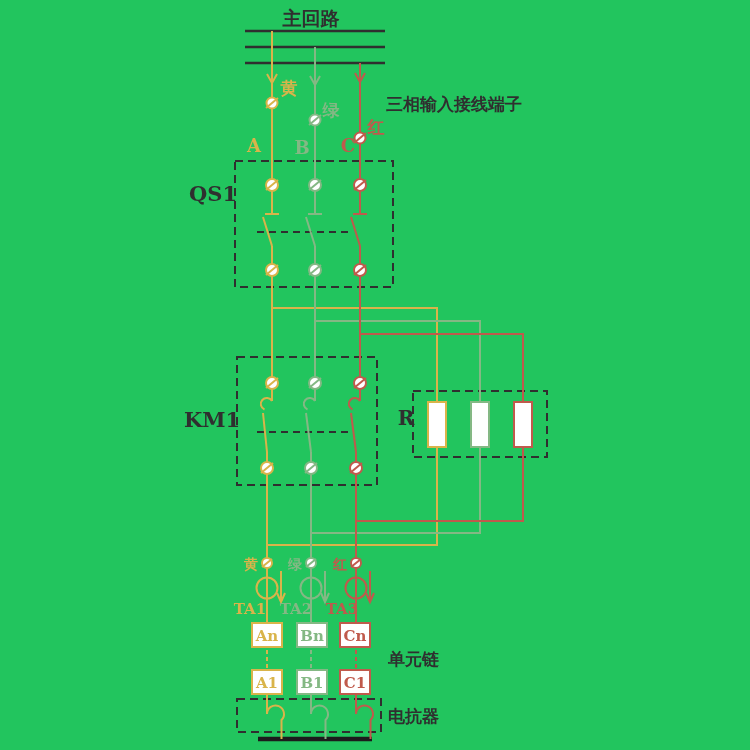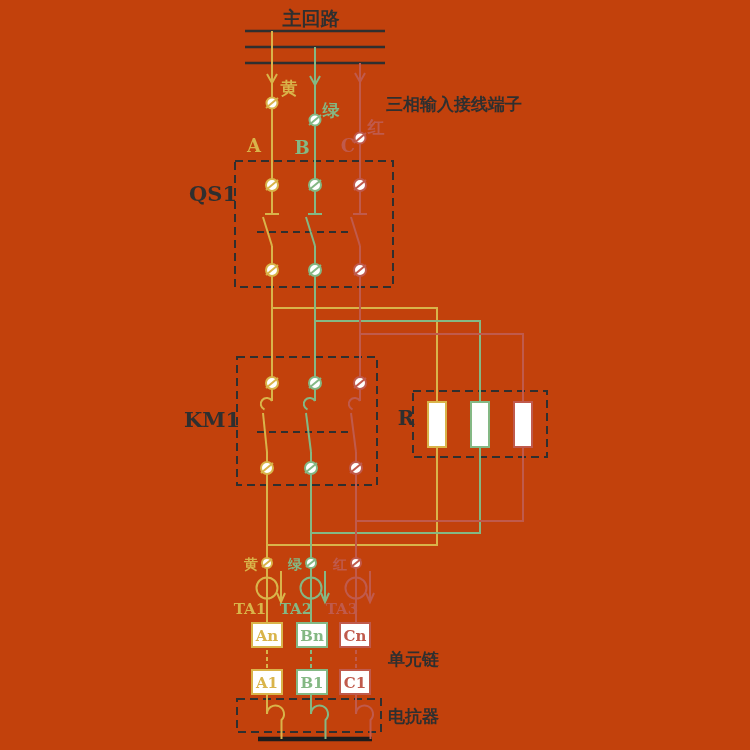--- a/index.html
+++ b/index.html
@@ -1,16 +1,16 @@
 <!DOCTYPE html>
 <html><head>
 <meta charset="utf-8">
 <style>
   html,body{margin:0;padding:0;background:#fff;}
-  #stage{position:relative;width:750px;height:750px;background:#c2410c;overflow:hidden;
+  #stage{position:relative;width:750px;height:750px;background:#22c55e;overflow:hidden;
          font-family:"DejaVu Serif","Liberation Serif",serif;}
   svg text{stroke:none;font-family:"DejaVu Serif","Liberation Serif",serif;}
   svg .cjk{font-family:"DejaVu Sans","Liberation Sans",sans-serif;}
 </style>
 </head>
 <body>
 
 <div id="stage">
 <svg width="750" height="750" viewBox="0 0 750 750">
 

